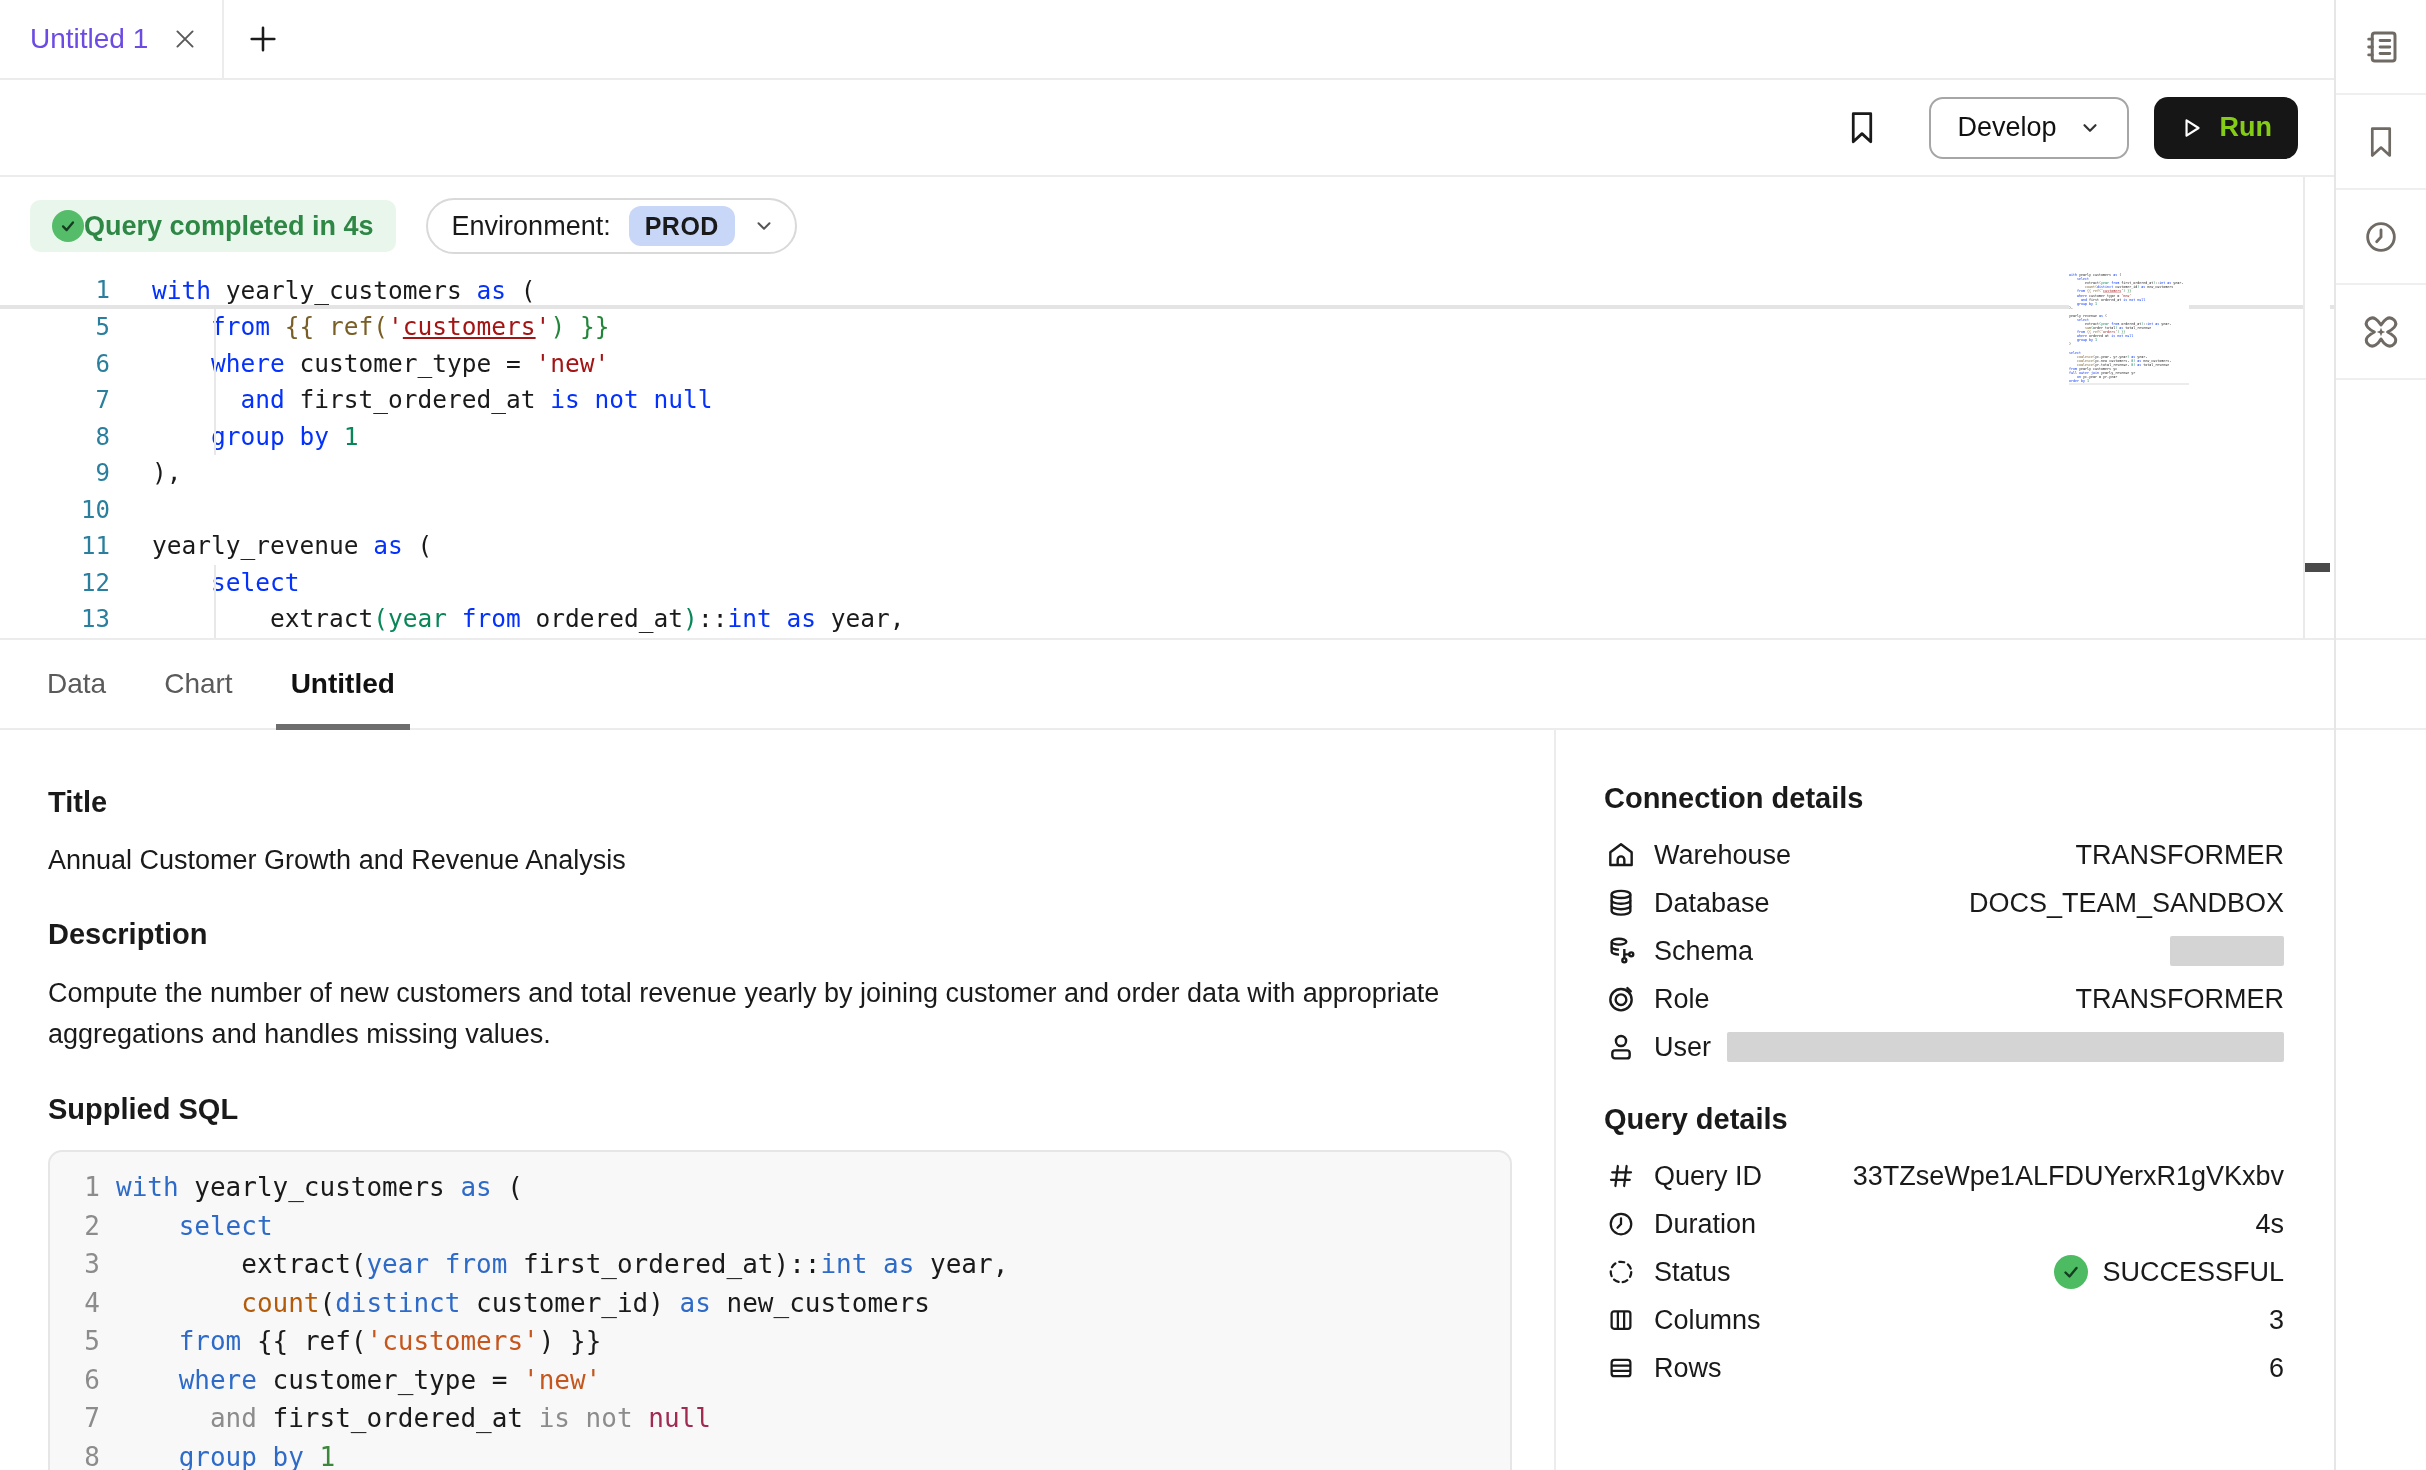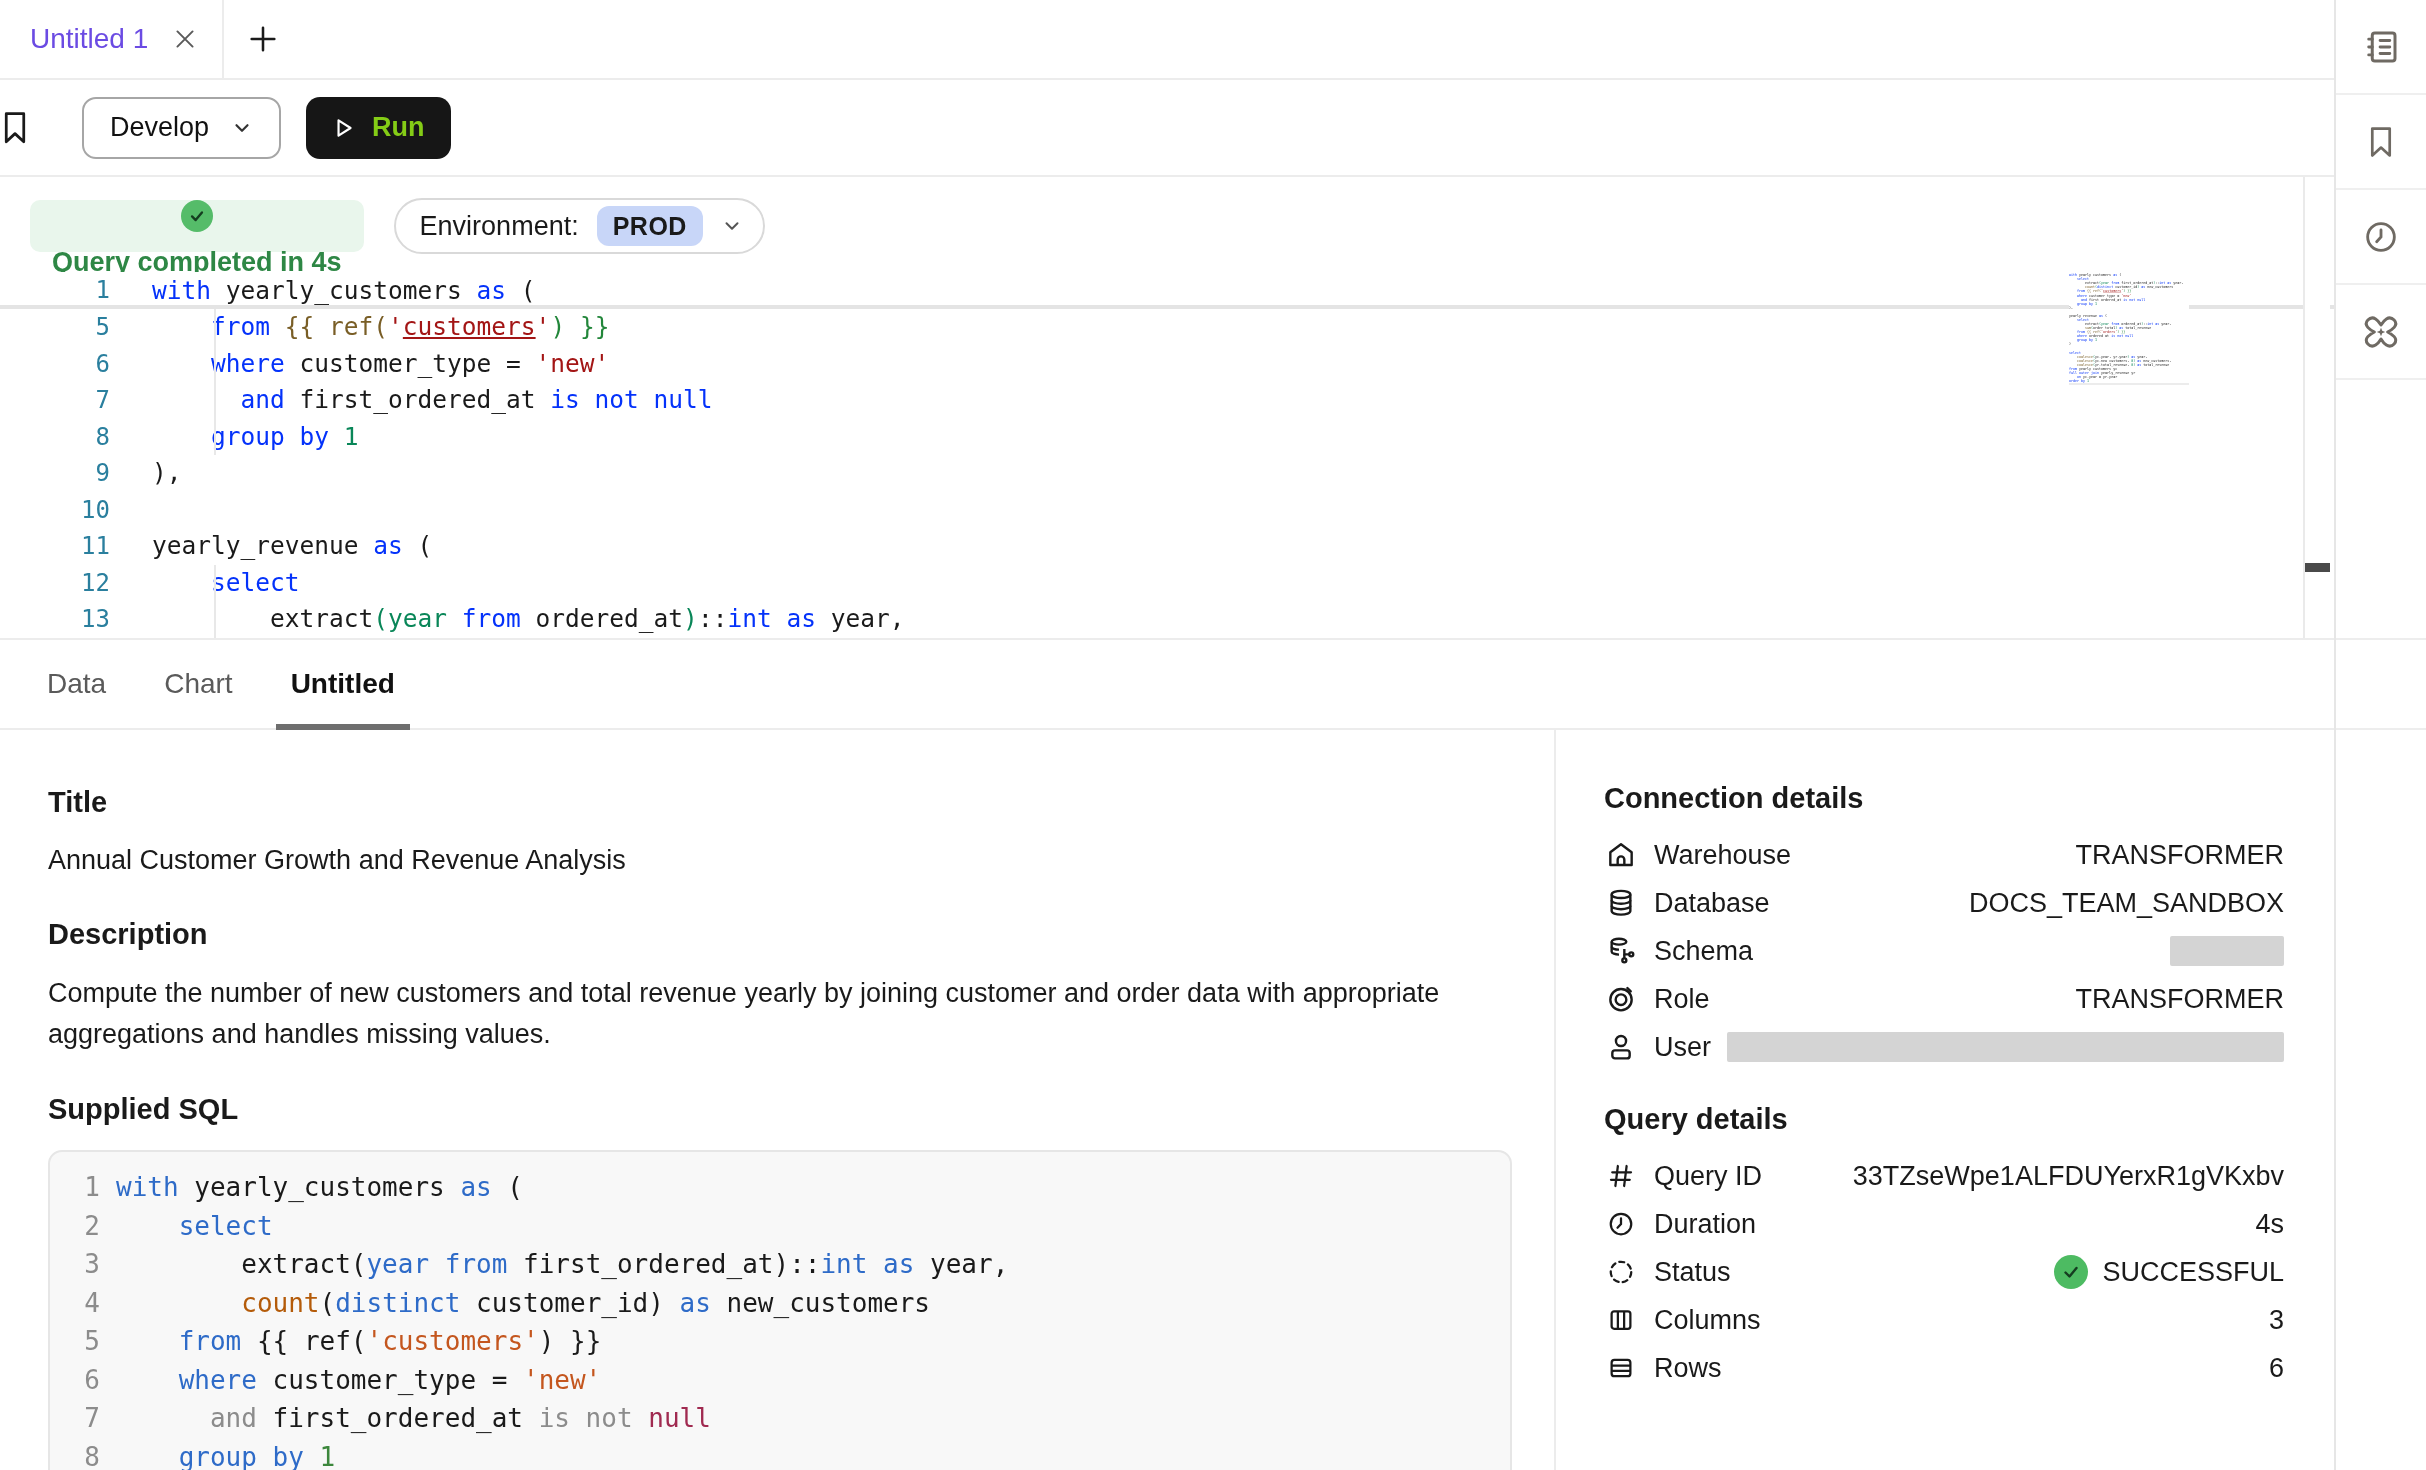--- a/index.html
+++ b/index.html
@@ -12,32 +12,32 @@
   .main { width:2334px; display:flex; flex-direction:column; }
 
   
   .tabbar { height:80px; border-bottom:2px solid #ECECEC; display:flex; align-items:stretch; flex:none; background:#fff; }
   .tab { display:flex; align-items:center; padding:0 24px 0 30px; border-right:2px solid #ECECEC; gap:24px; }
   .tab-title { color:#6B4BE3; font-size:28px; }
   .icon-btn { display:flex; align-items:center; justify-content:center; background:none; border:none; padding:0; cursor:pointer; }
   .newtab { padding:0 22px; display:flex; align-items:center; }
 
   
-  .toolbar { height:97px; border-bottom:2px solid #ECECEC; display:flex; align-items:center; justify-content:flex-start; padding-right:36px; flex:none; }
+  .toolbar { height:97px; border-bottom:2px solid #ECECEC; display:flex; align-items:center; justify-content:flex-end; padding-right:36px; flex:none; }
   .bookmark-btn { margin-right:52px; }
   .btn-develop { height:62px; padding:0 26px; border:2px solid #A6A6A6; border-radius:14px; background:#fff;
     display:flex; align-items:center; gap:22px; font-size:27px; color:#111; margin-right:25px; font-family:inherit; }
   .btn-run { height:62px; min-width:128px; background:#161616; color:#84cc16; border:none; border-radius:14px;
     display:flex; align-items:center; justify-content:center; gap:16px; font-size:27px; font-weight:600; padding:0 26px; font-family:inherit; }
 
   
   .editor { position:relative; height:463px; border-bottom:2px solid #ECECEC; flex:none; background:#fff; }
   .status-row { display:flex; align-items:center; gap:30px; margin:21px 0 0 30px; height:56px; }
-  .pill-success { display:flex; align-items:center; gap:15px; background:#E9F6EC; border-radius:10px; height:52px; padding:0 22px;
-    color:#2E8745; font-size:27px; font-weight:600;flex-direction:column; }
+  .pill-success { display:flex; align-items:center; background:#E9F6EC; border-radius:10px; height:52px; padding:0 22px;
+    color:#2E8745; font-size:27px; font-weight:600; }
   .check-circle { width:32px; height:32px; border-radius:50%; background:#55BC69; display:flex; align-items:center; justify-content:center; flex:none; }
   .env { display:flex; align-items:center; gap:18px; border:2px solid #D9D9D9; border-radius:28px; height:56px; padding:0 20px 0 24px; font-size:27px; background:#fff; }
   .prod-pill { background:#C8D6F8; border-radius:12px; height:40px; display:flex; align-items:center; padding:0 16px; font-weight:700; font-size:25px; letter-spacing:0.5px; }
 
   .code-area { position:relative; margin-top:18px; font-family:"DejaVu Sans Mono", monospace; font-size:24.5px; }
   .ed-row { display:flex; height:36.5px; line-height:36.5px; }
   .ed-gutter { width:110px; text-align:right; color:#2A7F9E; font-size:24px; flex:none; }
   .ed-text { margin-left:42px; white-space:pre; position:relative; }
   .ed-text.guide::before { content:""; position:absolute; left:62px; top:0; bottom:0; border-left:2px solid #E8E8E8; }
   .sticky { height:37px; line-height:37px; border-bottom:4px solid #E4E4E4; background:#fff; }

